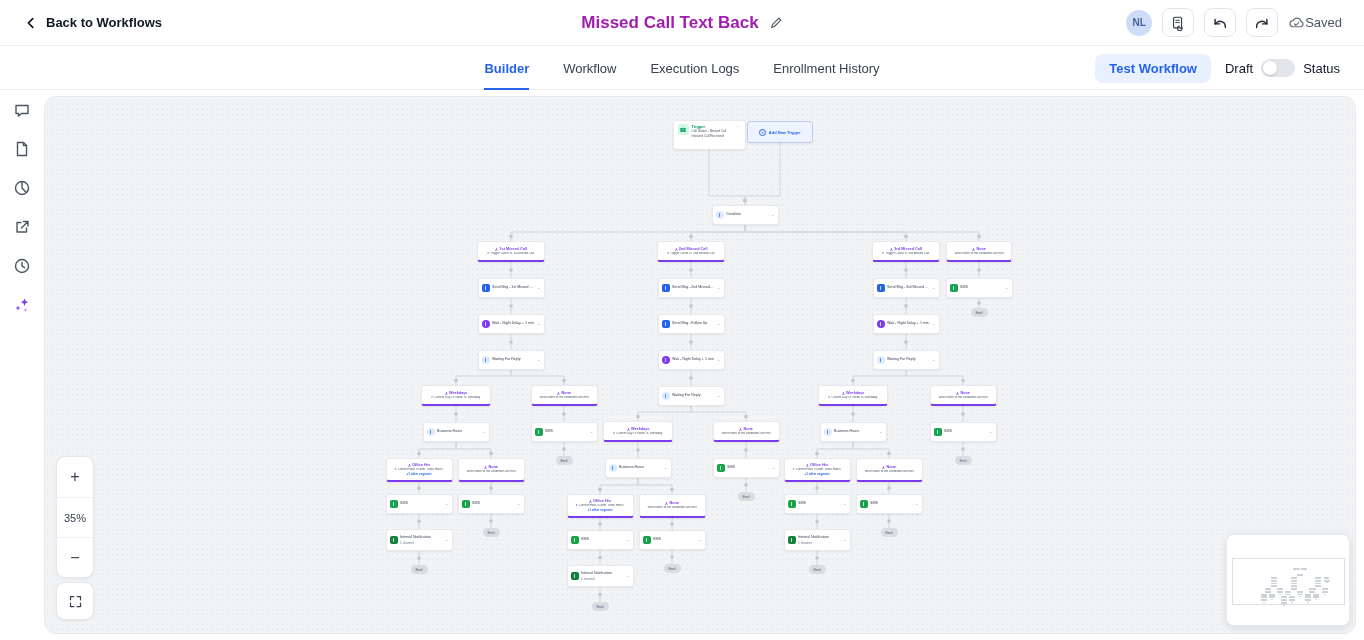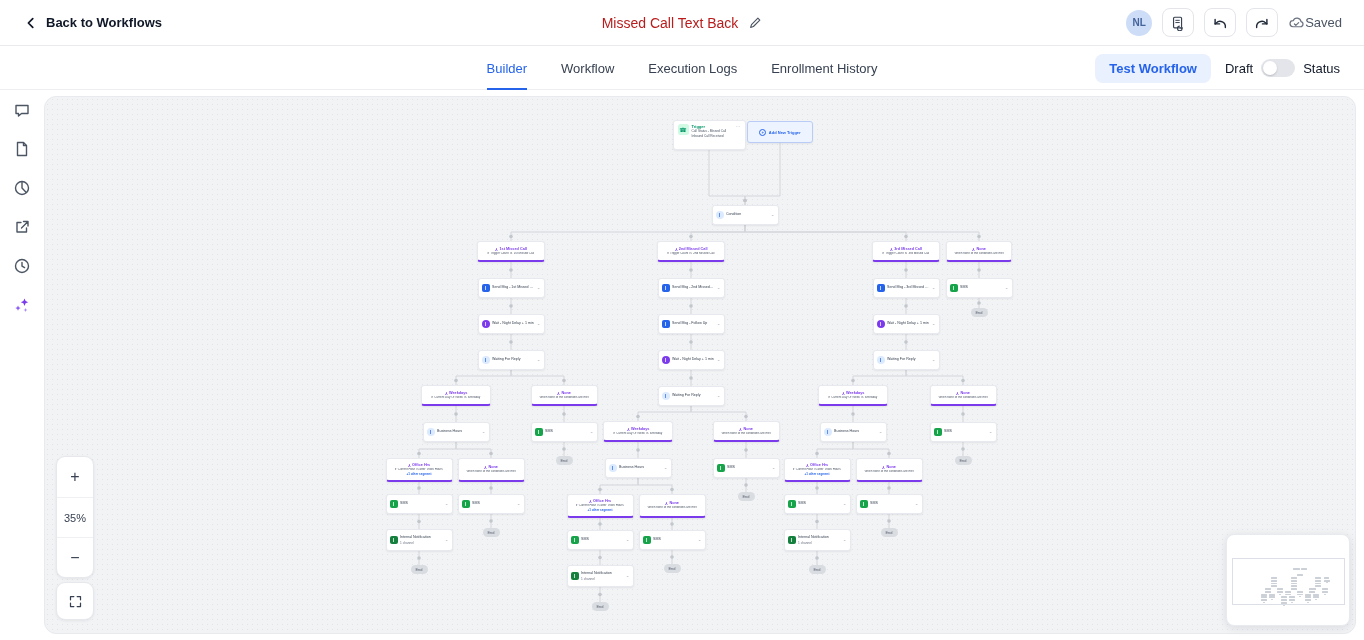--- a/index.html
+++ b/index.html
@@ -1,29 +1,29 @@
 <!DOCTYPE html>
 <html><head>
 <meta charset="utf-8">
 <style>
   * { margin:0; padding:0; box-sizing:border-box; }
   html,body { width:1364px; height:640px; font-family:"Liberation Sans", sans-serif; background:#fff; overflow:hidden; }
   .hdr { position:absolute; left:0; top:0; width:1364px; height:46px; background:#fff; border-bottom:1px solid #e8eaee; display:flex; align-items:center; }
   .back { position:absolute; left:24px; display:flex; align-items:center; gap:8px; font-size:13px; font-weight:700; color:#101828; cursor:pointer; }
   .title-wrap { position:absolute; left:0; right:0; display:flex; justify-content:center; align-items:center; gap:10px; }
-  .wf-title { font-size:14px; font-weight:400; color:#b91c1c; }
+  .wf-title { font-size:17px; font-weight:700; color:#a21caf; }
   .hdr-right { position:absolute; right:22px; display:flex; align-items:center; gap:10px; }
   .avatar { width:26px; height:26px; border-radius:50%; background:#cdddf8; color:#44639c; font-size:10px; font-weight:700; display:flex; align-items:center; justify-content:center; }
   .icon-btn { width:32px; height:29px; border:1px solid #e3e5ea; border-radius:8px; background:#fff; display:flex; align-items:center; justify-content:center; color:#374151; cursor:pointer; }
   .saved { display:flex; align-items:center; font-size:13px; color:#4b5563; }
   .bar2 { position:absolute; left:0; top:46px; width:1364px; height:44px; background:#fff; border-bottom:1px solid #eceef2; }
   .mode-select { position:absolute; left:26px; top:8px; width:130px; height:29px; border:1px solid #e3e5ea; border-radius:8px; background:#fff; display:flex; align-items:center; justify-content:space-between; padding:0 10px; font-size:12.5px; color:#4b5563; cursor:pointer; }
   .tabs { position:absolute; left:0; right:0; top:0; height:44px; display:flex; justify-content:center; gap:34px; align-items:center; }
   .tab { font-size:13px; color:#374151; height:44px; display:flex; align-items:center; cursor:pointer; position:relative; }
-  .tab.active { color:#2563eb; font-weight:400; }
+  .tab.active { color:#2563eb; font-weight:700; }
   .tab.active:after { content:""; position:absolute; left:0; right:0; bottom:0; height:2px; background:#2563eb; }
   .bar2-right { position:absolute; right:24px; top:0; height:44px; display:flex; align-items:center; gap:14px; }
   .test-btn { background:#e9f0fe; color:#2563eb; font-size:13px; font-weight:600; border:none; border-radius:8px; padding:7px 14px; cursor:pointer; }
   .pub-wrap { display:flex; align-items:center; gap:8px; font-size:13px; color:#101828; }
   .toggle { width:34px; height:18px; border-radius:9px; background:#e3e5ea; position:relative; cursor:pointer; }
   .toggle .knob { position:absolute; left:2px; top:2px; width:14px; height:14px; border-radius:50%; background:#fff; box-shadow:0 1px 2px rgba(0,0,0,.18); }
   .rail { position:absolute; left:0; top:90px; bottom:0; width:44px; background:#fff; display:flex; flex-direction:column; align-items:center; padding-top:11px; gap:21px; }
   .rail .ric { width:18px; height:18px; color:#4b5563; cursor:pointer; }
   .canvas { position:absolute; left:44px; top:96px; right:8px; bottom:6px; background:#f2f3f5; border:1px solid #e8eaee; border-radius:12px; overflow:hidden;
     background-image:radial-gradient(circle, #e2e4e9 0.8px, transparent 0.9px); background-size:5px 5px; }

